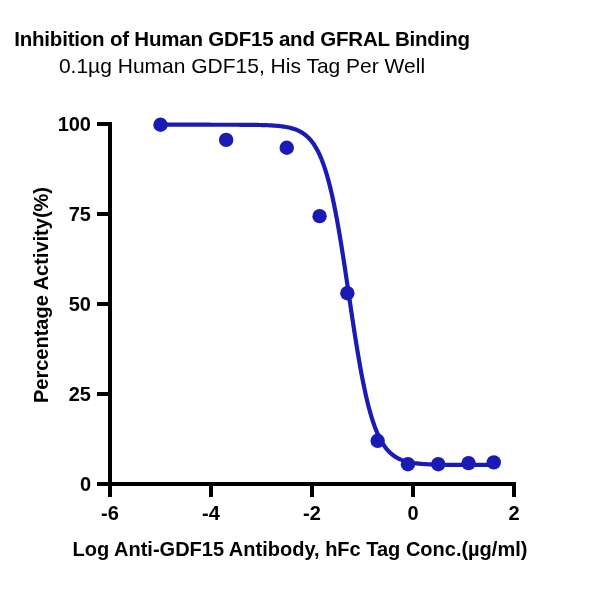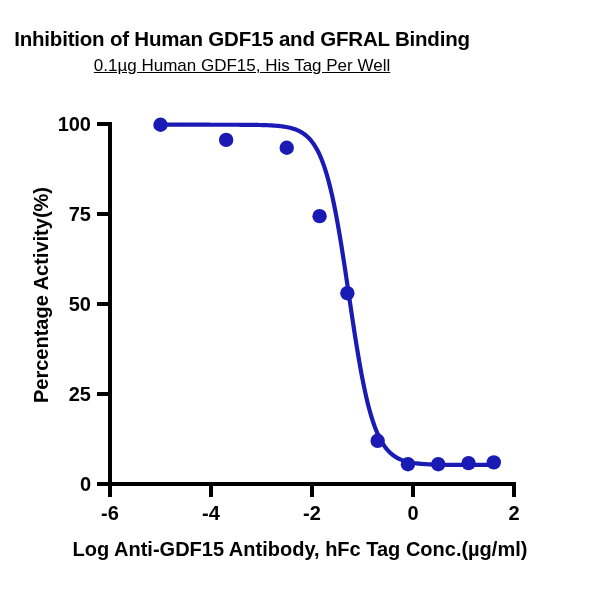--- a/index.html
+++ b/index.html
@@ -32,26 +32,25 @@
     text-align: center;
   }
   .chart-title {
     font-size: 20.5px;
     font-weight: bold;
     letter-spacing: -0.2px;
     line-height: 26px;
     white-space: nowrap;
   }
   .chart-subtitle {
-    font-size: 17px;
+    font-size: 21px;
     font-weight: normal;
     line-height: 24px;
     margin-top: 2px;
     white-space: nowrap;
-    text-decoration: underline;
   }
 
   
   .ylabel {
     position: absolute;
     left: 0;
     top: 0;
     width: 400px;
     text-align: center;
     font-size: 20px;

